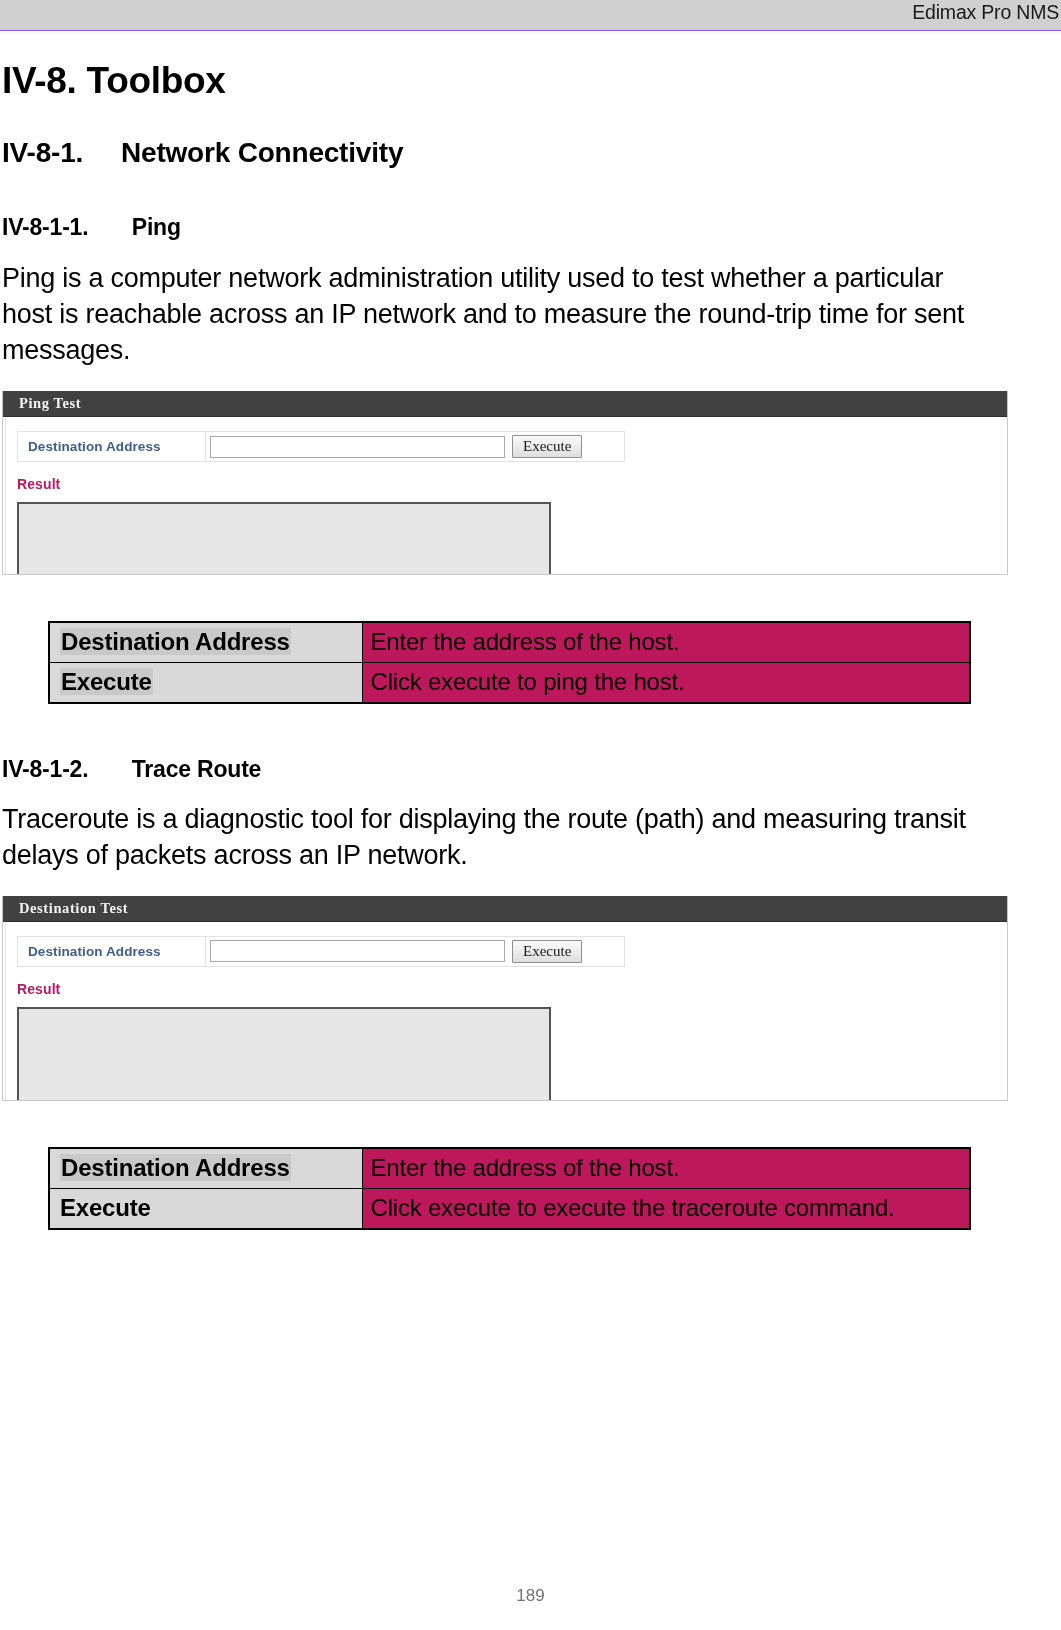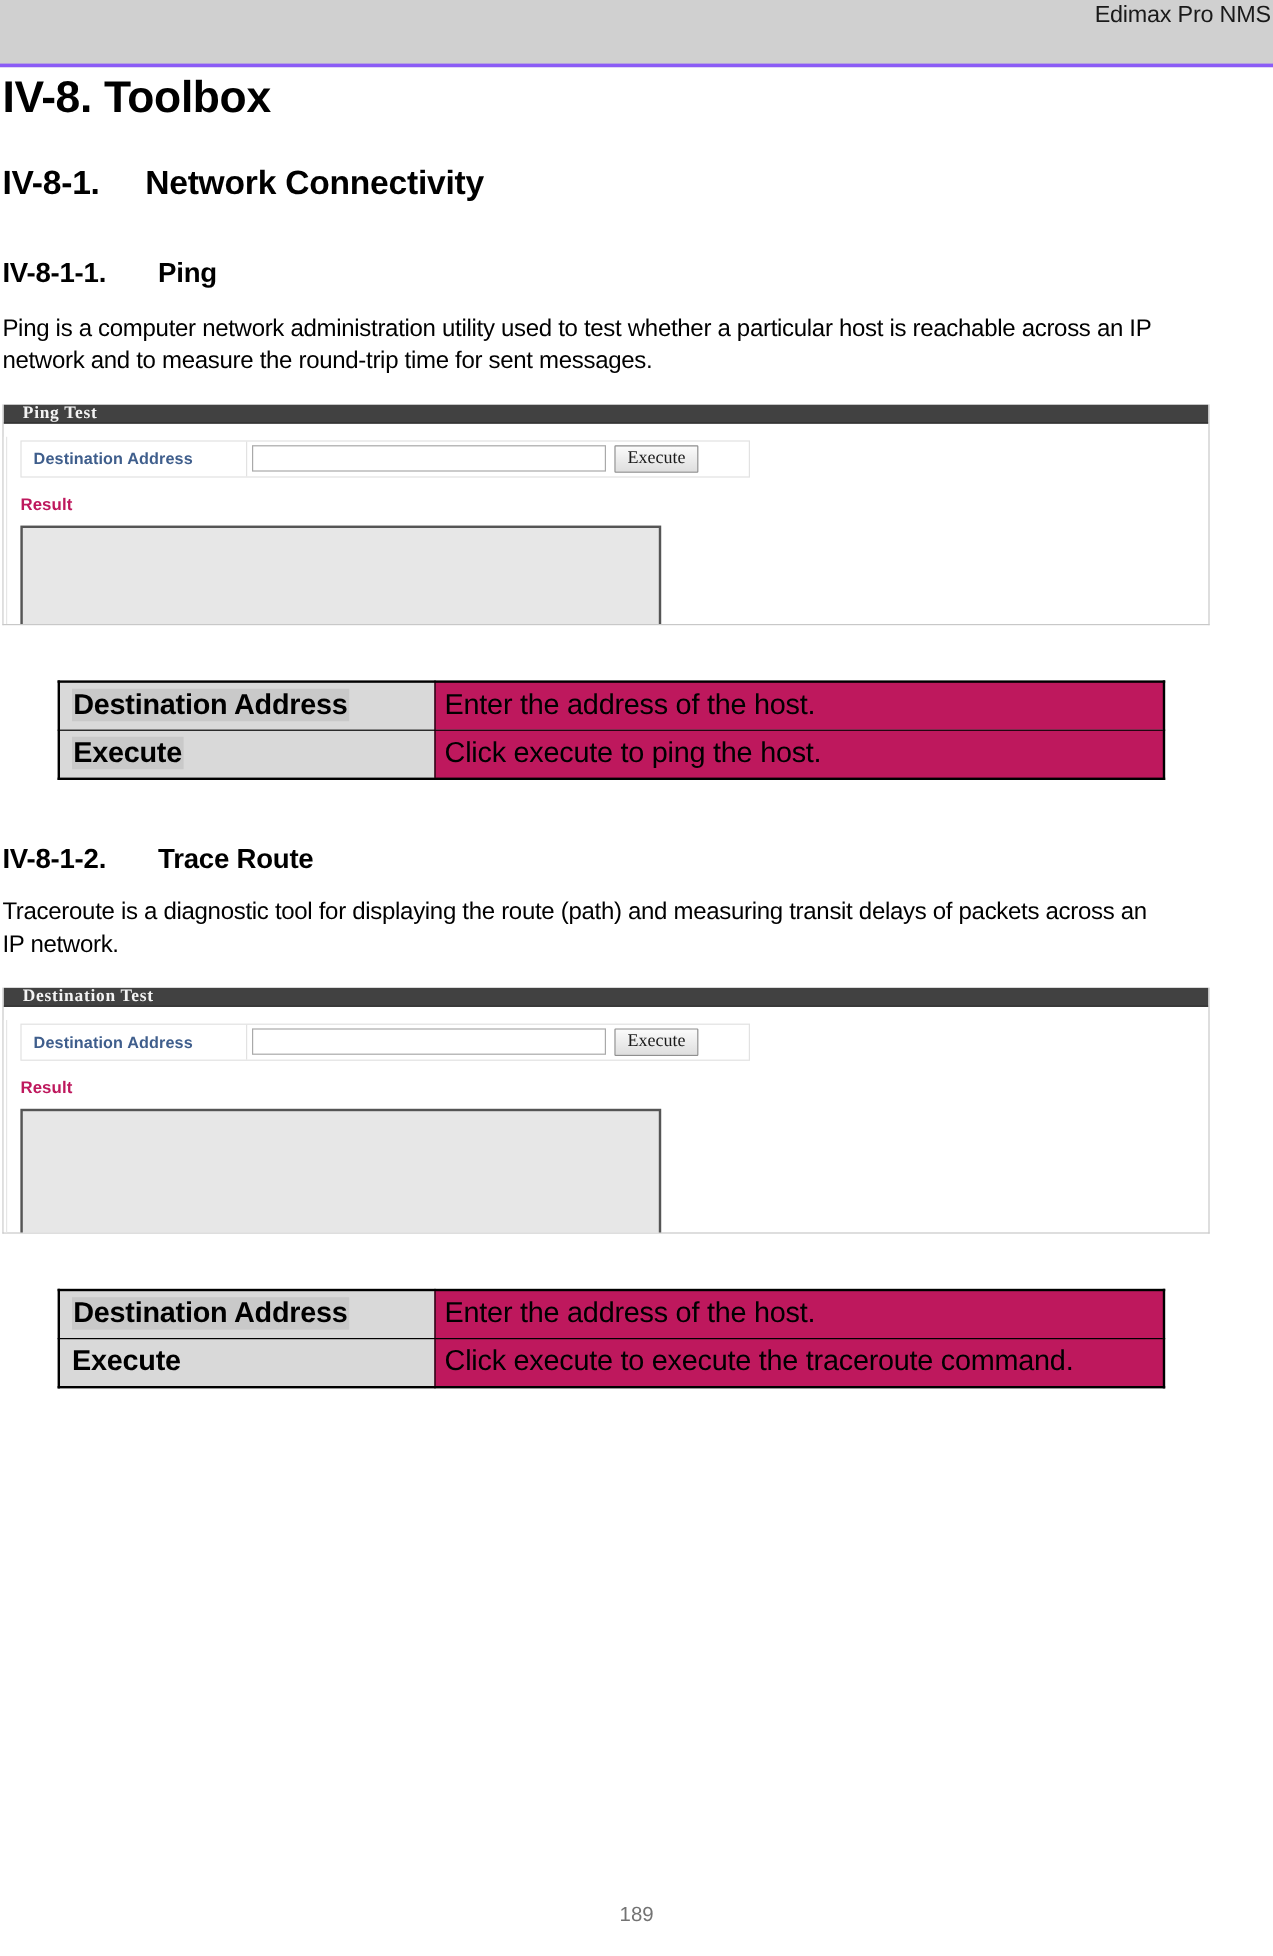--- a/index.html
+++ b/index.html
@@ -12,23 +12,23 @@
     color: #000000;
     position: relative;
     overflow: hidden;
   }
 
   
   #page-header {
     position: absolute;
     left: 0; top: 0;
     width: 1061px;
-    height: 56px;
+    height: 31px;
     background: #d0d0d0;
-    border-bottom: 3px solid #8b5cf6;
+    border-bottom: 1px solid #8b5cf6;
   }
   #page-header .hdr-text {
     position: absolute;
     right: 2px;
     top: 1px;
     font-size: 19.5px;
     font-weight: 400;
     letter-spacing: -0.2px;
     color: #1a1a1a;
     white-space: nowrap;
@@ -63,39 +63,39 @@
     padding: 44px 0 0 2px;
     font-size: 23px;
     font-weight: bold;
     letter-spacing: -0.2px;
     line-height: 1.2;
     white-space: pre;
   }
   .para {
     margin: 0;
     padding: 20px 95px 0 2px;
-    font-size: 20px;
+    font-size: 27px;
     line-height: 1.33;
     letter-spacing: -0.25px;
   }
   .para.tight { padding-top: 18px; }
 
   
   .shot {
     position: relative;
     margin-top: 22px;
     margin-left: 2px;
     width: 1006px;
     background: #ffffff;
     border: 1px solid #c8c8c8;
     border-top: none;
     overflow: hidden;
   }
   .shot-titlebar {
-    height: 16px;
+    height: 26px;
     background: #414141;
     border-bottom: 1px solid #2e2e2e;
     display: flex;
     align-items: center;
     padding-left: 16px;
   }
   .shot-titlebar .t {
     font-family: "Liberation Serif", serif;
     font-size: 14.5px;
     font-weight: bold;

